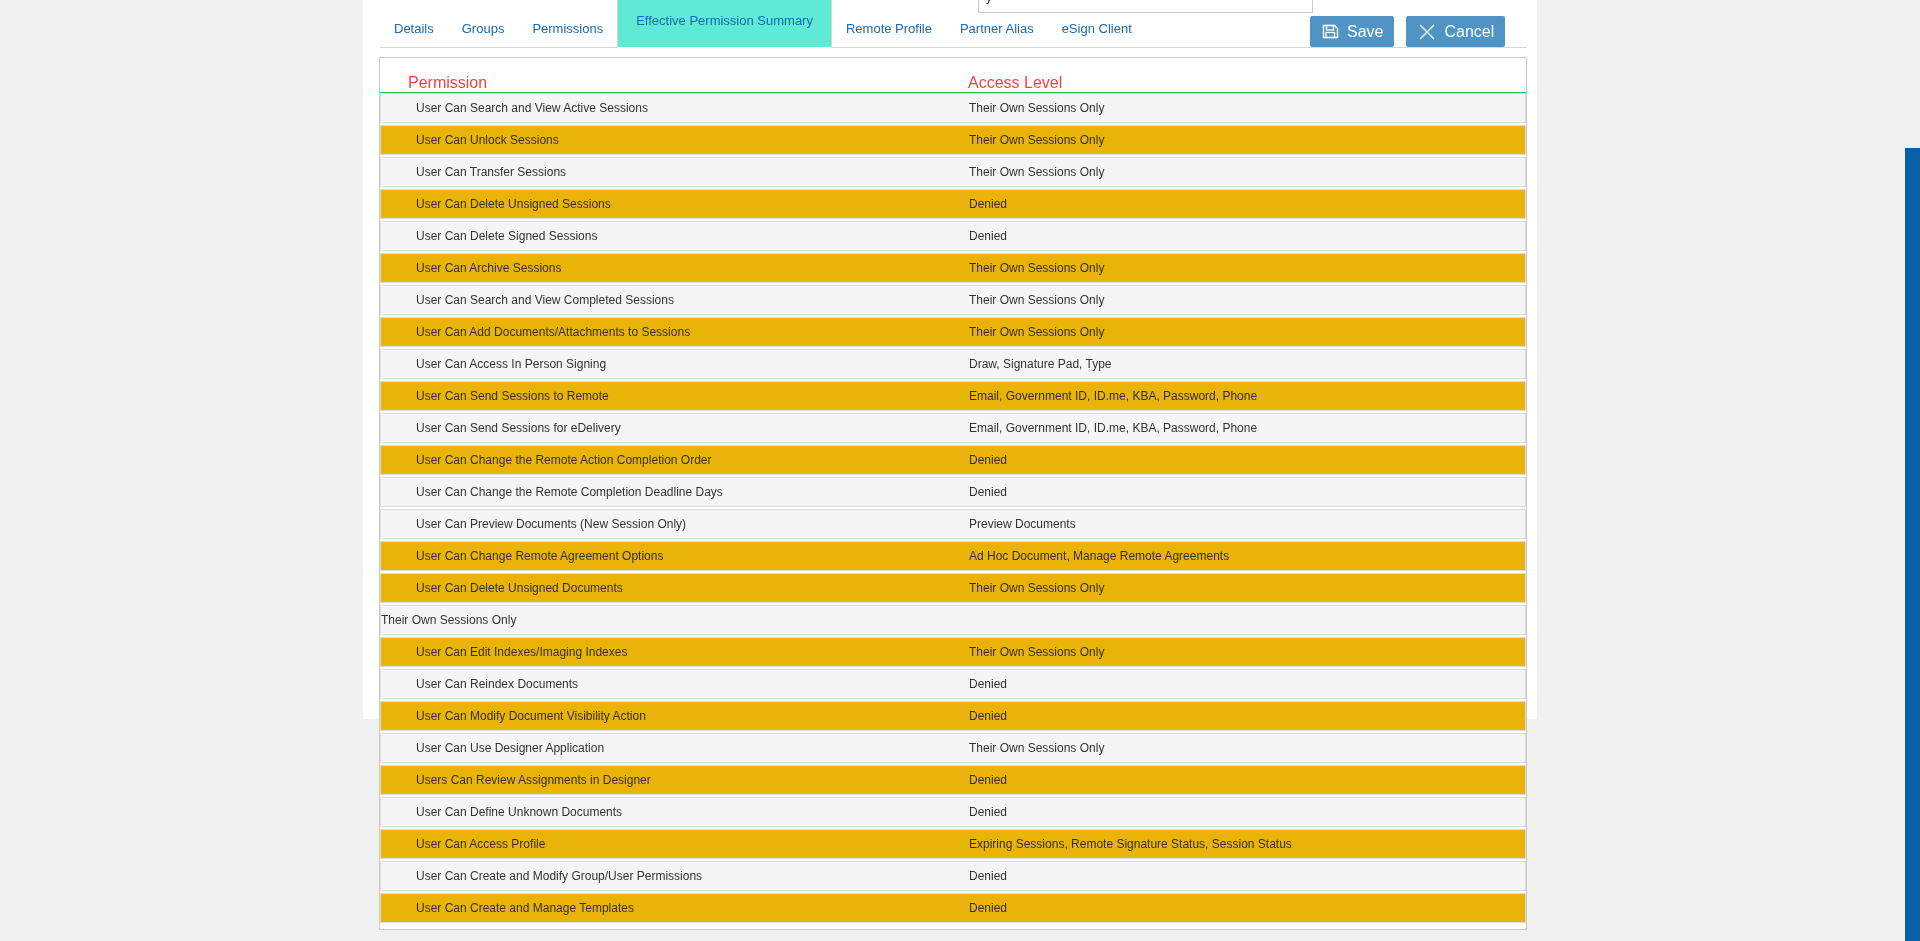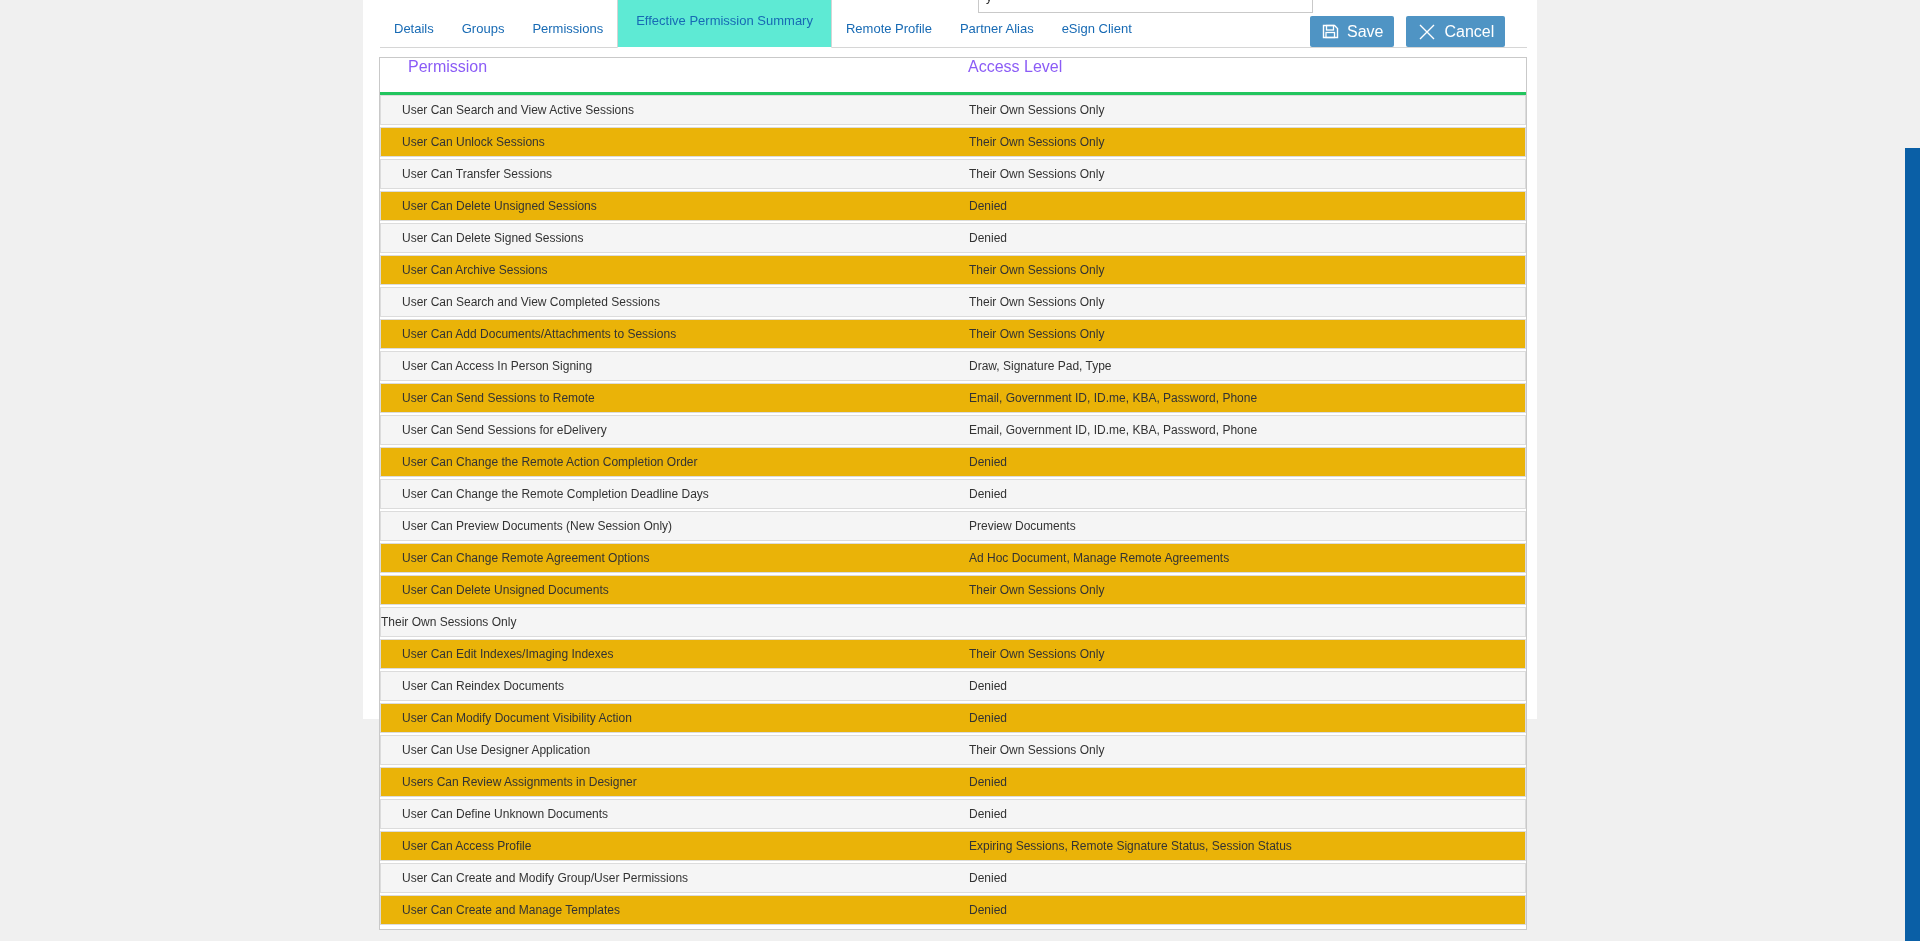--- a/index.html
+++ b/index.html
@@ -31,29 +31,29 @@
   
   .actions{position:absolute;left:947px;top:16px;display:flex;gap:12px;z-index:3}
   .btn{display:flex;align-items:center;gap:7px;background:#4f94c4;color:#fff;
     font-size:16px;font-weight:400;height:31px;padding:0 11px;border-radius:2px;cursor:pointer;
     font-family:"Liberation Sans",sans-serif}
   .btn svg{display:block}
 
   
   .table{position:absolute;left:16px;top:57px;width:1148px;height:873px;
     border:1px solid #c9c9c9;background:#fff;box-sizing:border-box;overflow:hidden}
-  .thead{display:flex;height:34px;align-items:flex-start;border-bottom:3px solid #22c55e;
-    color:#8b5cf6;font-size:16px}
+  .thead{display:flex;height:34px;align-items:flex-end;border-bottom:1px solid #22c55e;
+    color:#ef4444;font-size:16px}
   .h1{width:588px;padding-left:28px;box-sizing:border-box}
   .h2{flex:1}
   .tbody{width:100%}
   .trow{display:flex;height:30px;margin-bottom:2px;border:1px solid #dcdcdc;
     box-sizing:border-box;align-items:center;font-size:12px;color:#333;background:#eab308}
   .trow.odd{background:#f5f5f5}
-  .c1{width:588px;padding-left:21px;box-sizing:border-box;white-space:nowrap}
+  .c1{width:588px;padding-left:35px;box-sizing:border-box;white-space:nowrap}
   .c2{flex:1;white-space:nowrap}
 </style>
 </head>
 <body>
 
 <div class="gutter left"></div>
 <div class="gutter right"></div>
 
 <div class="panel">
 

